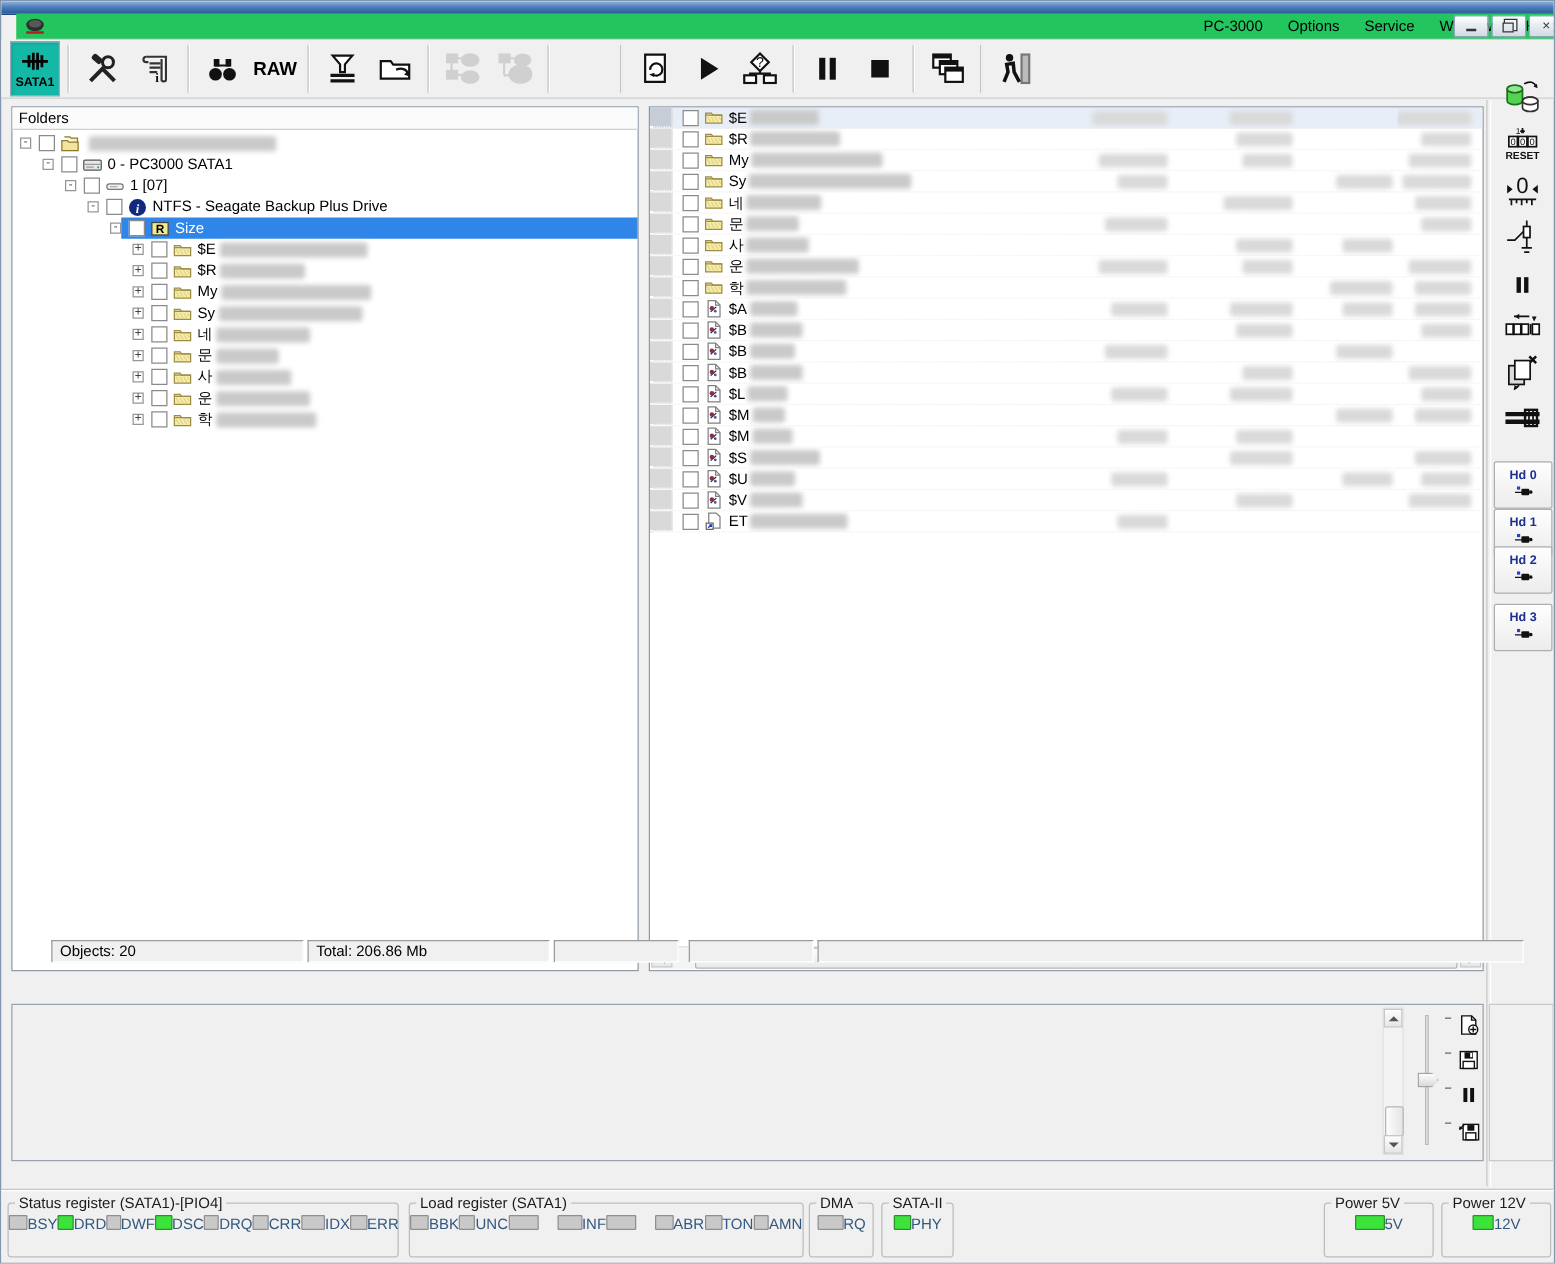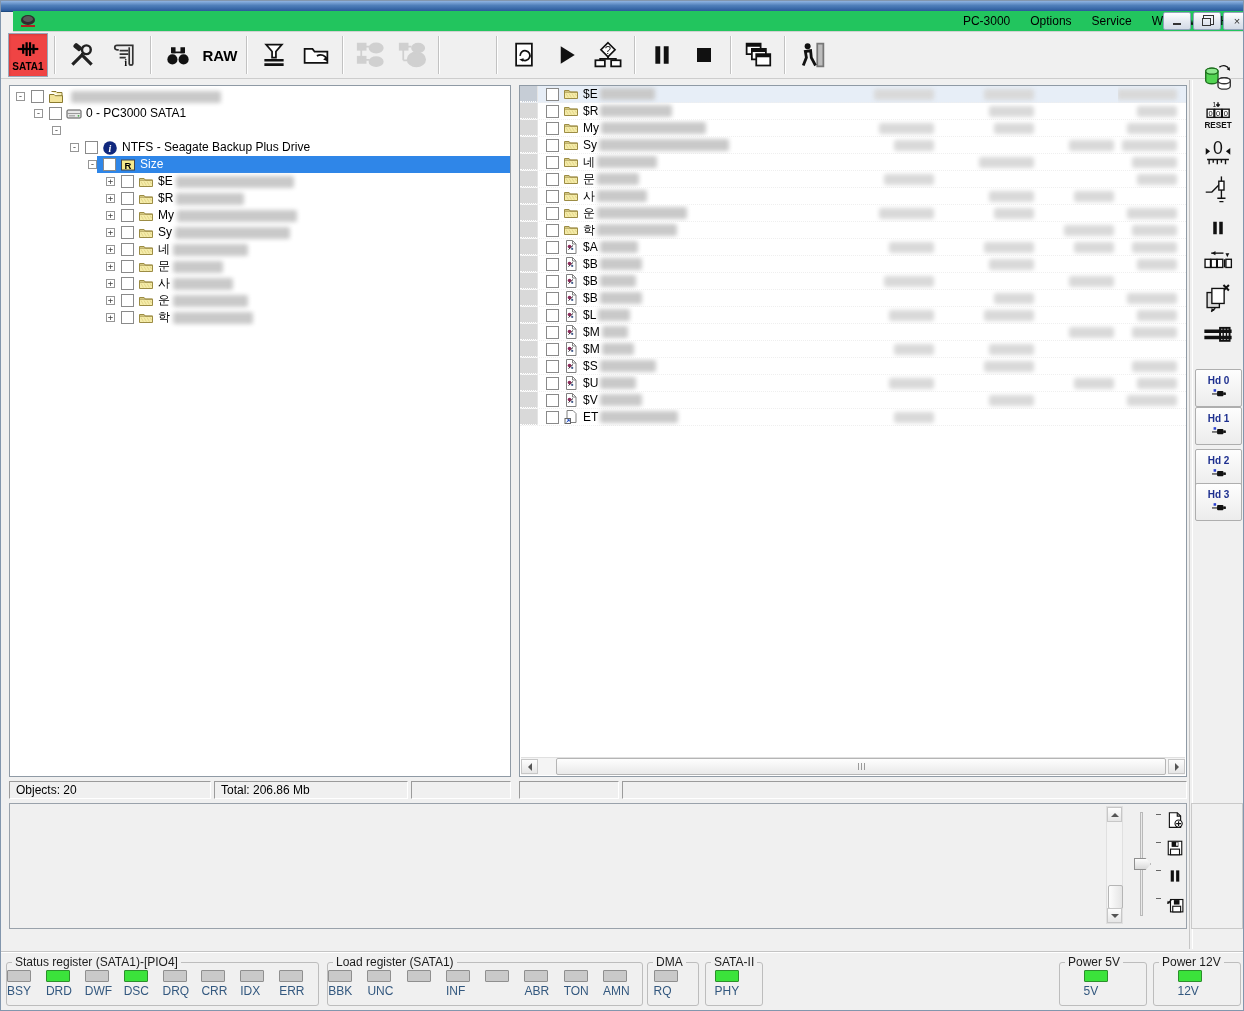--- a/index.html
+++ b/index.html
@@ -16,21 +16,21 @@
   .wincontrols{position:absolute;right:4px;top:1px;display:flex;gap:2px;}
   .winbtn{width:26px;height:16px;border:1px solid #93a3bb;border-radius:2px;
       background:linear-gradient(#ffffff,#e8ecf3 45%,#d3dae6);display:flex;align-items:center;justify-content:center;}
   .glyph-min{width:8px;height:2px;background:#333;margin-top:6px;}
   .glyph-restore{width:7px;height:6px;border:1px solid #333;box-shadow:2px -2px 0 -0px #f0f3f8,2px -2px 0 1px #333;margin:2px 2px 0 0;}
   .glyph-close{font-size:11px;color:#333;line-height:10px;}
   .toolbar{position:absolute;left:0;top:31px;width:100%;height:47px;background:#f0f0f0;
       border-bottom:1px solid #cdcdcd;display:flex;align-items:center;padding-left:6px;box-sizing:border-box;}
   .tb-btn{min-width:38px;height:42px;display:flex;flex-direction:column;align-items:center;
       justify-content:center;margin:0 1px;background:transparent;border:1px solid transparent;}
-  .tb-btn.pressed{border:1px solid #98a8bb;background:#ef4444;box-shadow:inset 1px 1px 2px rgba(0,0,0,.12);}
+  .tb-btn.pressed{border:1px solid #98a8bb;background:#14b8a6;box-shadow:inset 1px 1px 2px rgba(0,0,0,.12);}
   .tb-btn.disabled{opacity:.45;filter:grayscale(1);}
   .tb-label{font-size:10px;font-weight:bold;margin-top:1px;}
   .tb-raw{font-size:15px;font-weight:bold;letter-spacing:0px;}
   .tb-sep{width:1px;height:38px;background:#c2c2c2;border-right:1px solid #ffffff;margin:0 5px;}
   .tb-spacer{width:46px;}
   
   .folders-panel{position:absolute;left:8px;top:84px;width:502px;height:692px;background:#fff;
       border:1px solid #8f9aa5;box-sizing:border-box;}
   .folders-header{height:17px;line-height:16px;background:#fbfbfb;border-bottom:1px solid #cfcfcf;
       padding-left:5px;color:#000;}
@@ -77,21 +77,21 @@
   .grip{width:1px;height:7px;background:#9a9a9a;margin:0 1px;box-shadow:none;}
   
   .vdiv{position:absolute;left:1188px;top:79px;width:2px;height:869px;border-left:1px solid #c6c6c6;border-right:1px solid #fff;}
   .right-bar{position:absolute;left:1190px;top:78px;width:54px;height:873px;}
   .rb-btn{position:absolute;left:5px;width:44px;height:38px;display:flex;align-items:center;justify-content:center;}
   .hd-btn{position:absolute;left:4px;width:45px;height:36px;border:1px solid #aeaeae;border-radius:2px;
       background:linear-gradient(#fefefe,#ececec);display:flex;flex-direction:column;align-items:center;
       justify-content:center;font-size:10px;gap:0px;}
   .hd-label{font-weight:bold;color:#1d2f8f;font-size:10px;line-height:10px;}
   
-  .statusbar{position:absolute;top:780px;height:18px;display:flex;gap:3px;}
+  .statusbar{position:absolute;top:751px;height:18px;display:flex;gap:3px;margin-left:32px;}
   .st-cell{border:1px solid;border-color:#9b9b9b #ffffff #ffffff #9b9b9b;background:#f0f0f0;
       padding:1px 6px 0 6px;box-sizing:border-box;height:18px;white-space:nowrap;overflow:hidden;}
   
   .log-panel{position:absolute;left:8px;top:802px;width:1178px;height:126px;background:#f0f0f0;
       border:1px solid #9aa2ab;box-sizing:border-box;}
   .log-text{position:absolute;left:2px;top:2px;width:1092px;height:118px;background:#fff;
       border:1px solid #c6c6c6;font-family:"Liberation Mono",monospace;font-size:12.5px;line-height:15px;
       white-space:pre;padding:6px 0 0 8px;box-sizing:border-box;overflow:hidden;margin:0;}
   .log-vscroll{position:absolute;left:1096px;top:2px;width:17px;height:118px;background:#f3f3f3;
       border:1px solid #e0e0e0;box-sizing:border-box;}
@@ -114,21 +114,21 @@
   .tab{height:18px;padding:2px 10px 0 10px;border:1px solid #8a8a8a;border-top:none;
       border-radius:0 0 3px 3px;background:linear-gradient(#f4f4f4,#e9e9e9);margin-right:3px;box-sizing:border-box;}
   .tab.active{height:21px;background:#f0f0f0;border-top:1px solid #f0f0f0;margin-top:-1px;
       padding-top:4px;border-radius:0 0 2px 2px;}
   
   .reg-panel{position:absolute;left:0;top:950px;width:100%;height:61px;background:#f0f0f0;
       border-top:1px solid #c4c4c4;box-shadow:inset 0 1px 0 #ffffff;}
   .fs{position:absolute;top:10px;height:44px;border:1px solid #bdbdbd;border-radius:3px;box-sizing:border-box;}
   .fs-legend{position:absolute;top:-8px;left:5px;background:#f0f0f0;padding:0 3px;font-size:12px;color:#1c1c1c;white-space:nowrap;}
   .led-row{display:flex;justify-content:space-around;align-items:flex-start;height:100%;padding-top:7px;box-sizing:border-box;}
-  .led-unit{display:flex;flex-direction:column;align-items:flex-start;width:39px;}
+  .led-unit{display:flex;flex-direction:row;align-items:center;width:39px;}
   .led{width:24px;height:12px;border:1px solid #8f8f8f;background:#c9c9c9;border-radius:1px;box-sizing:border-box;}
   .led.on{background:#3be33b;border-color:#2c8f2c;}
   .led-label{font-size:12px;color:#33587f;margin-top:3px;line-height:12px;height:12px;}
 </style>
 </head>
 <body>
 
 <div id="root">
   <div class="titlestrip"></div>
   <div class="menubar">
@@ -281,20 +281,21 @@
       <div class="tb-btn">
         <svg viewBox="0 0 16 16" width="28" height="28">
           <rect x="11" y="1.5" width="3.5" height="13" fill="#bcbcbc" stroke="#777"></rect>
           <circle cx="5.5" cy="3" r="1.7" fill="#111"></circle>
           <path d="M3 14l1.8-4.5L4.2 6l3-.5.4 4L10 14" fill="none" stroke="#111" stroke-width="1.6"></path>
         </svg>
       </div>
     </div>
 
   <div class="folders-panel">
+    <div class="folders-header">Folders</div>
     <div class="tree" id="tree">
         <div class="tree-row" style="padding-left: 6px;">
           <span class="expander">-</span>
           <span class="tree-selwrap">
             <span class="cb"></span>
             <svg viewBox="0 0 16 16" width="16" height="16">
               <path d="M3.5 2.5h4.5l1 1h5v4.5" fill="#f8efb8" stroke="#8a7a30"></path>
               <path d="M1.5 5.5h4.6l1.1 1.2h7.3v6.8H1.5z" fill="#f2e49a" stroke="#8a7a30"></path>
             </svg>
             <span class="tree-label"></span>
@@ -309,20 +310,28 @@
               <rect x="1" y="4" width="14" height="8" rx="1" fill="#e8e8e8" stroke="#555"></rect>
               <path d="M1 7.5h14" stroke="#9a9a9a"></path>
               <rect x="3" y="9" width="6" height="1.5" fill="#b0b0b0"></rect>
               <circle cx="12.5" cy="9.8" r="0.9" fill="#4a4"></circle>
             </svg>
             <span class="tree-label">0 - PC3000 SATA1</span>
           </span>
         </div>
         <div class="tree-row" style="padding-left: 42px;">
           <span class="expander">-</span>
+          <span class="tree-selwrap">
+            <span class="cb"></span>
+            <svg viewBox="0 0 16 16" width="16" height="16">
+              <rect x="1.5" y="6" width="13" height="4.5" rx="2" fill="#f0f0f0" stroke="#777"></rect>
+              <path d="M4 8.2h6" stroke="#b0b0b0"></path>
+            </svg>
+            <span class="tree-label">1 [07]</span>
+          </span>
         </div>
         <div class="tree-row" style="padding-left: 60px;">
           <span class="expander">-</span>
           <span class="tree-selwrap">
             <span class="cb"></span>
             <svg viewBox="0 0 16 16" width="16" height="16">
               <circle cx="8" cy="8" r="6.8" fill="#10287e"></circle>
               <text x="8" y="12" font-size="10" font-family="serif" font-style="italic" font-weight="bold" fill="#fff" text-anchor="middle">i</text>
             </svg>
             <span class="tree-label">NTFS - Seagate Backup Plus Drive</span>
@@ -1036,21 +1045,21 @@
       </div>
       <div class="hd-btn" style="top: 328px;">
         <span class="hd-label">Hd 1</span>
         <svg viewBox="0 0 22 22" width="26" height="14">
           <rect x="2.5" y="5" width="4" height="4" fill="#2a3fd0"></rect>
           <path d="M0 12.5h22" stroke="#111" stroke-width="1.6"></path>
           <rect x="8" y="8" width="10" height="8" rx="1.5" fill="#111"></rect>
           <rect x="18" y="10" width="3.5" height="4" fill="#111"></rect>
         </svg>
       </div>
-      <div class="hd-btn" style="top: 370px;">
+      <div class="hd-btn" style="top: 358px;">
         <span class="hd-label">Hd 2</span>
         <svg viewBox="0 0 22 22" width="26" height="14">
           <rect x="2.5" y="5" width="4" height="4" fill="#2a3fd0"></rect>
           <path d="M0 12.5h22" stroke="#111" stroke-width="1.6"></path>
           <rect x="8" y="8" width="10" height="8" rx="1.5" fill="#111"></rect>
           <rect x="18" y="10" width="3.5" height="4" fill="#111"></rect>
         </svg>
       </div>
       <div class="hd-btn" style="top: 404px;">
         <span class="hd-label">Hd 3</span>

